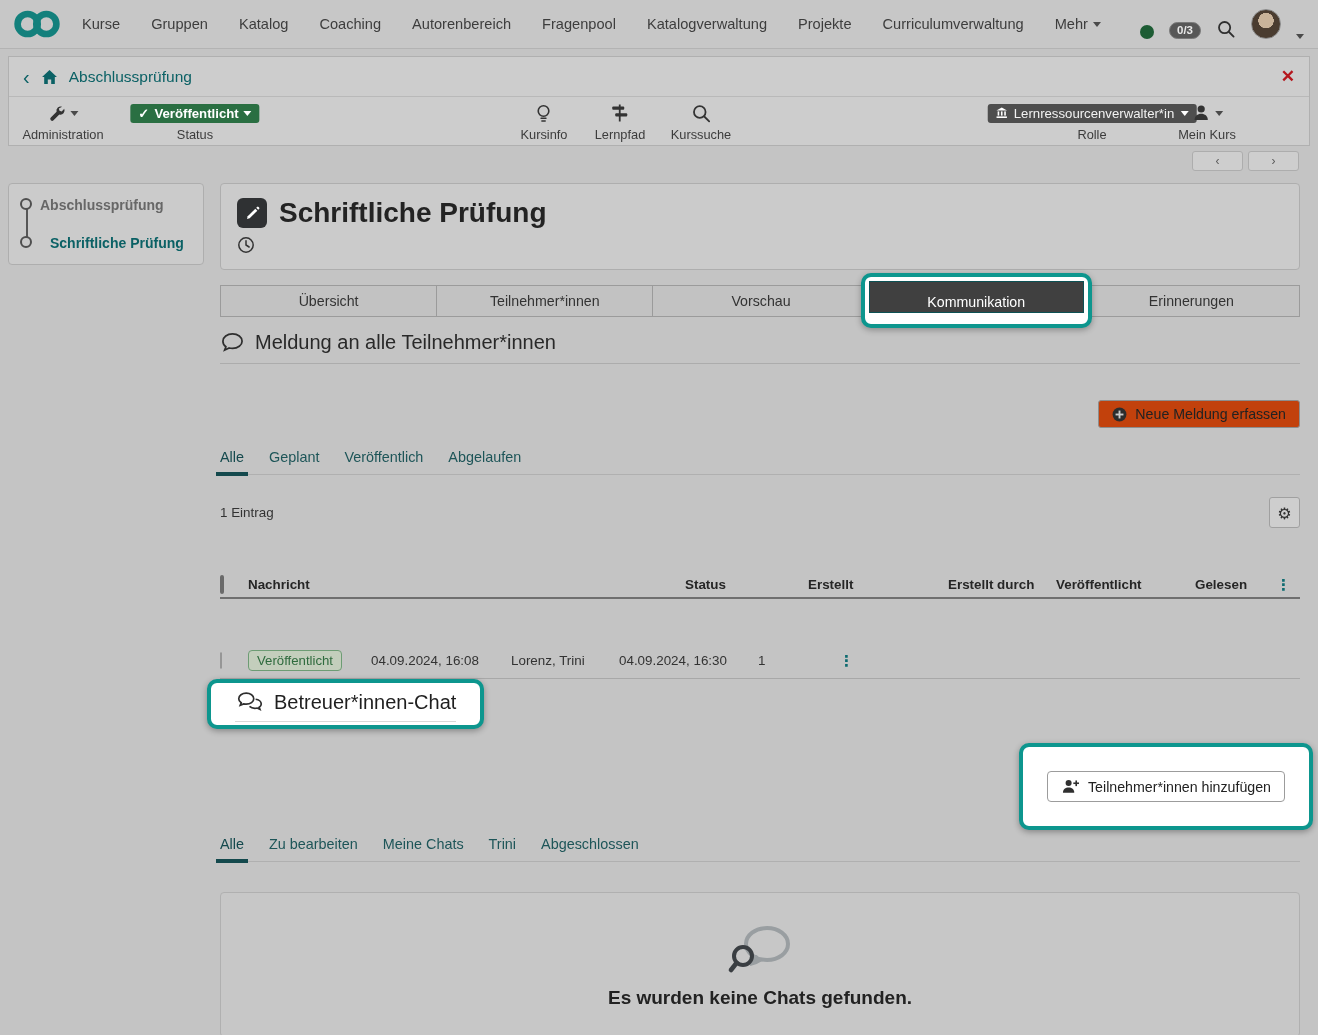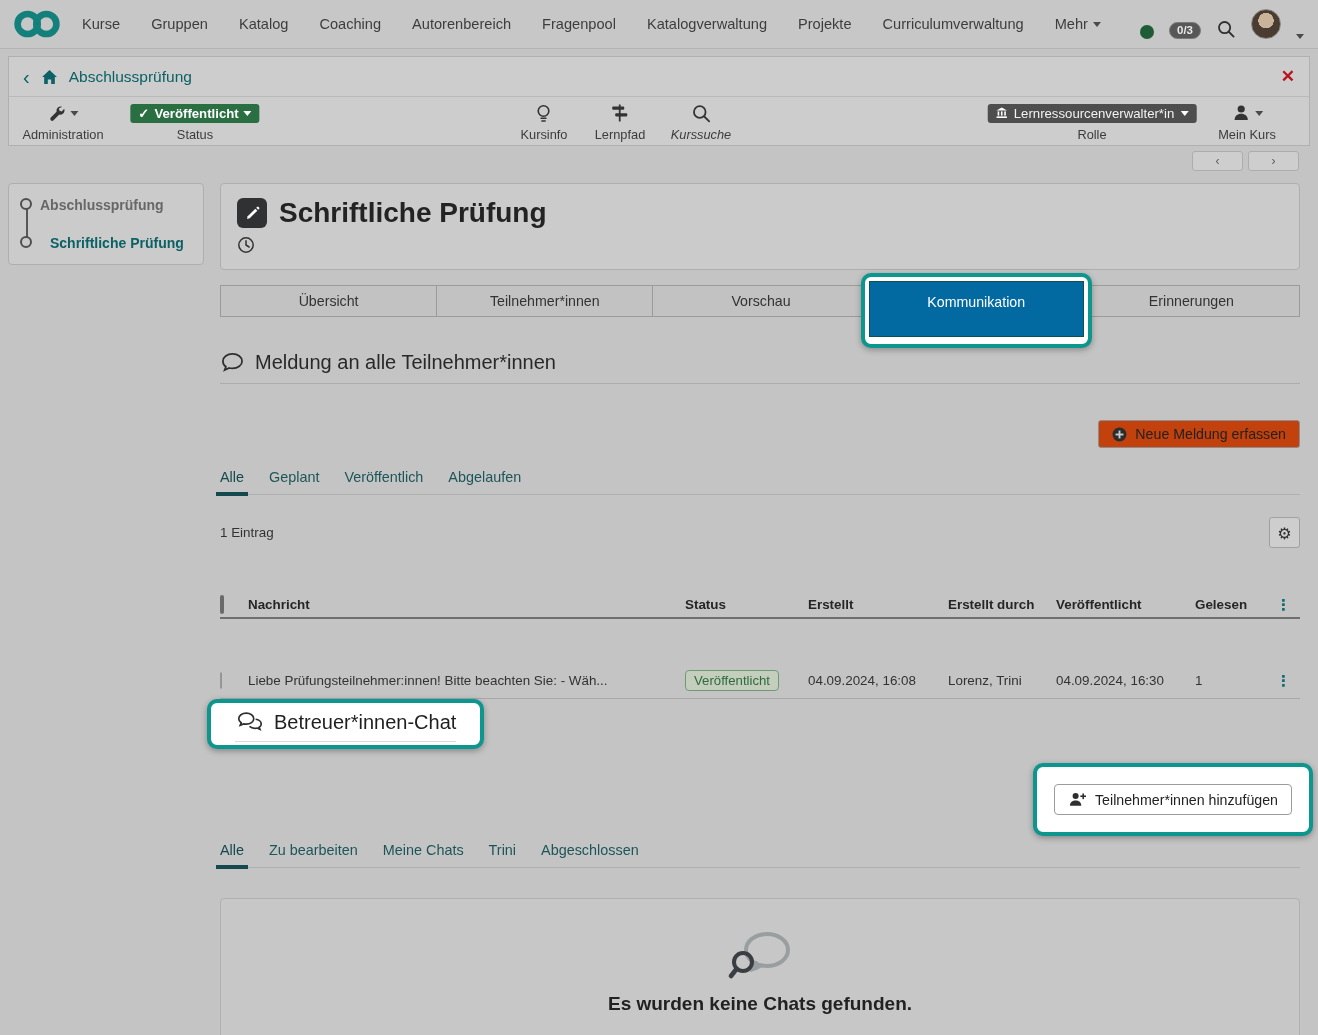--- a/index.html
+++ b/index.html
@@ -101,22 +101,22 @@
     background:#c2c2c2; border:1px solid #9b9b9b; margin-left:-1px; cursor:pointer; white-space:nowrap;
   }
   .tab:first-child { margin-left:0; }
   .tab-active-wrap { flex:1; position:relative; margin-left:-1px; }
   .spot-ring-tab {
     position:absolute; top:-12px; bottom:-11px; left:-8px; right:-8px;
     background:#fff; border:4px solid #0d968e; border-radius:10px;
     box-shadow:0 2px 6px rgba(0,0,0,.3);
   }
   .tab.active {
-    position:relative; z-index:2; height:56px; line-height:40px; margin:-4px 0 0 0;
-    background:#0369a1; color:#fff; border-color:#0d5154; width:100%;
+    position:relative; z-index:2; height:32px; line-height:40px; margin:-4px 0 0 0;
+    background:#404040; color:#fff; border-color:#0d5154; width:100%;
   }
 
   
   .sec-head { display:flex; align-items:center; gap:10px; margin-top:14px; padding-bottom:9px; border-bottom:1px solid #acacac; }
   .sec-head-text { font-size:20px; color:#292929; }
 
   .btn-row-right { display:flex; justify-content:flex-end; margin-top:36px; }
   .btn {
     display:flex; align-items:center; gap:8px; background:#c2410c; border:1px solid #8d8d8d;
     border-radius:3px; padding:5px 13px; font-size:14.2px; color:#222; cursor:pointer;
@@ -164,21 +164,21 @@
   .spotlight {
     background:#fff; border:4px solid #0d968e; border-radius:10px;
     box-shadow:0 2px 6px rgba(0,0,0,.32);
   }
   .chat-spot { margin-top:0; margin-left:-13px; width:fit-content; padding:7px 24px 3px; }
   .chat-spot .row { display:flex; align-items:center; gap:9px; }
   .chat-head-text { font-size:20px; color:#1f1f1f; }
   .chat-inner-hr { margin-top:6px; border-top:1px solid #d8d8d8; }
 
   .add-spot-row { display:flex; justify-content:flex-end; margin-top:14px; margin-right:-13px; }
-  .add-spot { padding:17px; }
+  .add-spot { padding:24px; }
   .btn-white {
     display:flex; align-items:center; gap:8px; background:#fff; border:1px solid #9c9c9c;
     border-radius:4px; padding:6px 13px; font-size:14.2px; color:#222; cursor:pointer;
     font-family:"Liberation Sans", sans-serif;
   }
 
   .filters2 { margin-top:6px; }
 
   
   .empty-box {
@@ -274,21 +274,21 @@
         <div class="tool-icon-row">
           <svg width="20" height="20" viewBox="0 0 20 20">
             <rect x="9.1" y="1.5" width="1.8" height="17" fill="#333"></rect>
             <rect x="2.5" y="3.4" width="12" height="3.4" rx="1" fill="#333"></rect>
             <rect x="5.5" y="10.2" width="12" height="3.4" rx="1" fill="#333"></rect>
           </svg>
         </div>
         <div class="tool-label">Lernpfad</div>
       </div>
 
-      <div class="tool-item" style="left:692px;font-style:italic;">
+      <div class="tool-item" style="left:692px;">
         <div class="tool-icon-row">
           <svg width="21" height="21" viewBox="0 0 21 21">
             <circle cx="9" cy="9" r="5.8" fill="none" stroke="#333" stroke-width="1.8"></circle>
             <line x1="13.5" y1="13.5" x2="18.4" y2="18.4" stroke="#333" stroke-width="1.8" stroke-linecap="round"></line>
           </svg>
         </div>
         <div class="tool-label">Kurssuche</div>
       </div>
 
       <div class="tool-item" style="left:1083px;">
@@ -301,21 +301,21 @@
               <rect x="8.5" y="4.4" width="1.6" height="4.2" fill="#fff"></rect>
               <rect x="0.8" y="9.4" width="10.4" height="1.6" fill="#fff"></rect>
             </svg>
             <span>Lernressourcenverwalter*in</span>
             <span class="caret"></span>
           </span>
         </div>
         <div class="tool-label">Rolle</div>
       </div>
 
-      <div class="tool-item" style="left:1198px;margin-left:40px;">
+      <div class="tool-item" style="left:1198px;">
         <div class="tool-icon-row">
           <svg width="20" height="20" viewBox="0 0 20 20">
             <circle cx="10" cy="6" r="3.6" fill="#333"></circle>
             <path d="M3.4 17c0-4.1 3-6.2 6.6-6.2s6.6 2.1 6.6 6.2z" fill="#333"></path>
           </svg>
           <span class="caret"></span>
         </div>
         <div class="tool-label">Mein Kurs</div>
       </div>
 
@@ -402,21 +402,20 @@
         <span class="col-msg">Nachricht</span>
         <span class="col-status">Status</span>
         <span class="col-created">Erstellt</span>
         <span class="col-by">Erstellt durch</span>
         <span class="col-pub">Veröffentlicht</span>
         <span class="col-read">Gelesen</span>
         <span class="col-menu kebab">⋮</span>
       </div>
       <div class="t-row t-data">
         <span class="col-check"><span class="cbx light"></span></span>
-        <span class="col-msg">Liebe Prüfungsteilnehmer:innen! Bitte beachten Sie: - Wäh...</span>
         <span class="col-status"><span class="pill-green">Veröffentlicht</span></span>
         <span class="col-created">04.09.2024, 16:08</span>
         <span class="col-by">Lorenz, Trini</span>
         <span class="col-pub">04.09.2024, 16:30</span>
         <span class="col-read">1</span>
         <span class="col-menu kebab">⋮</span>
       </div>
     </div>
 
     <div class="spotlight chat-spot">

